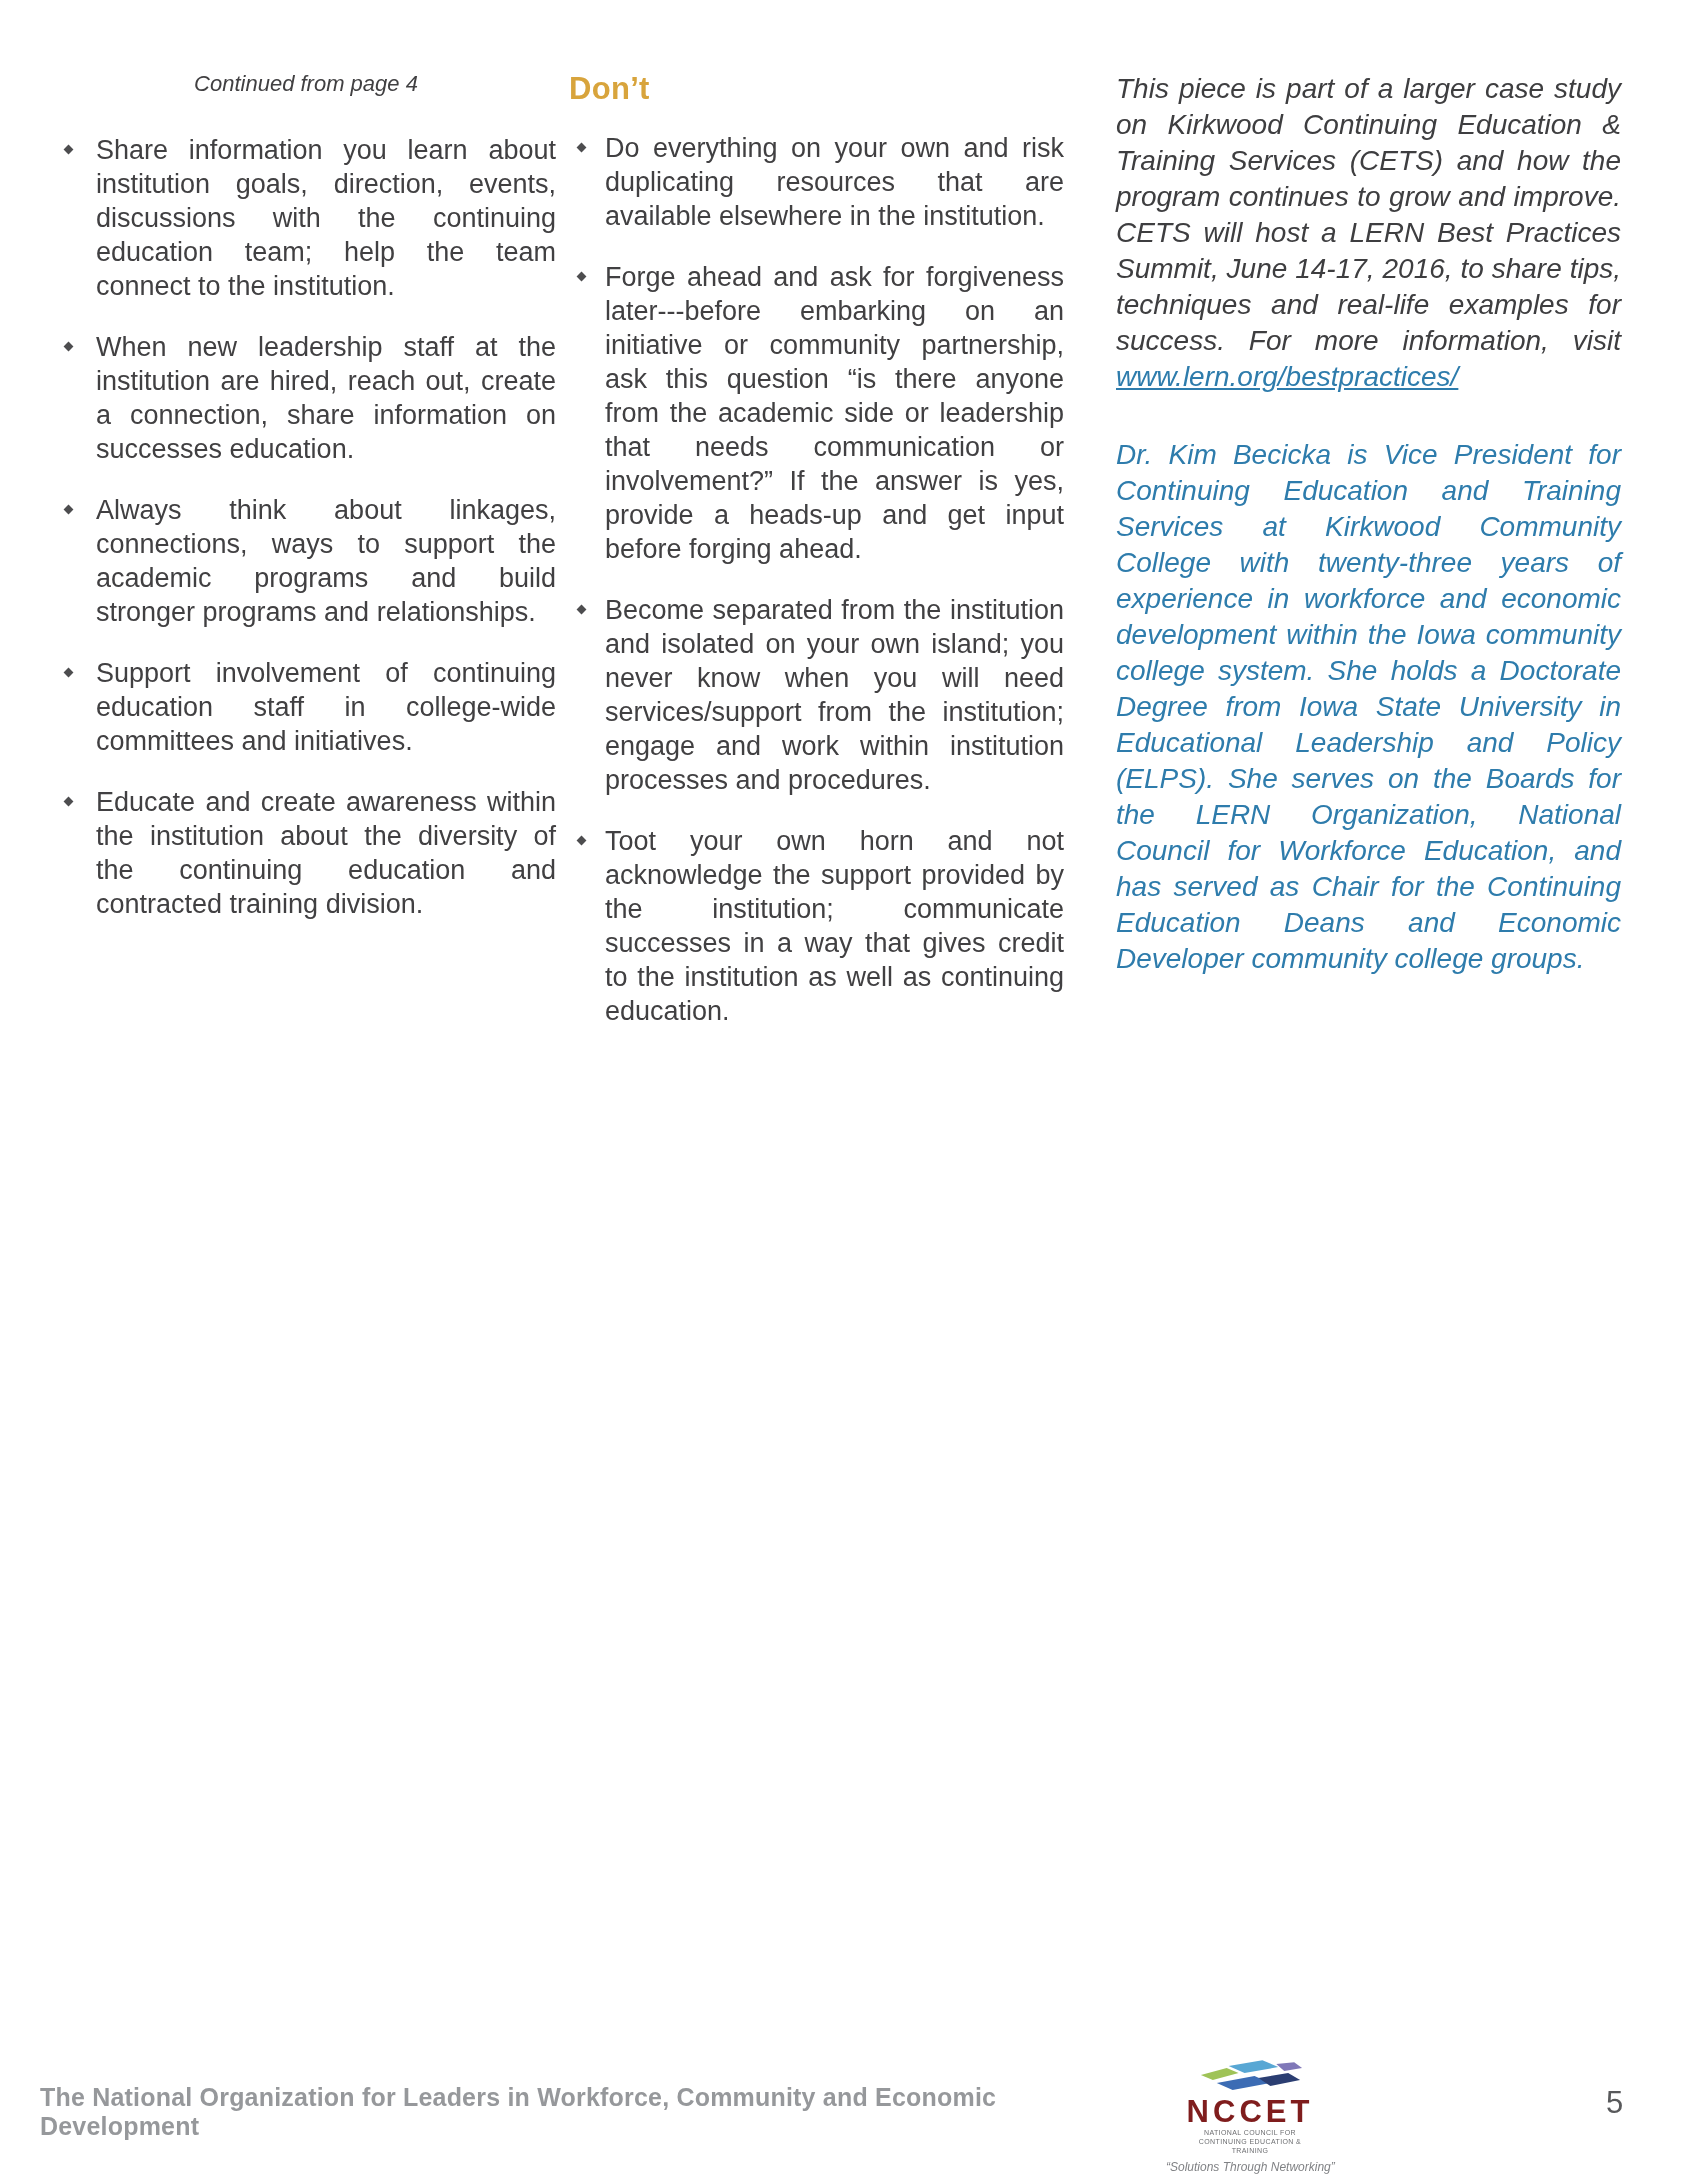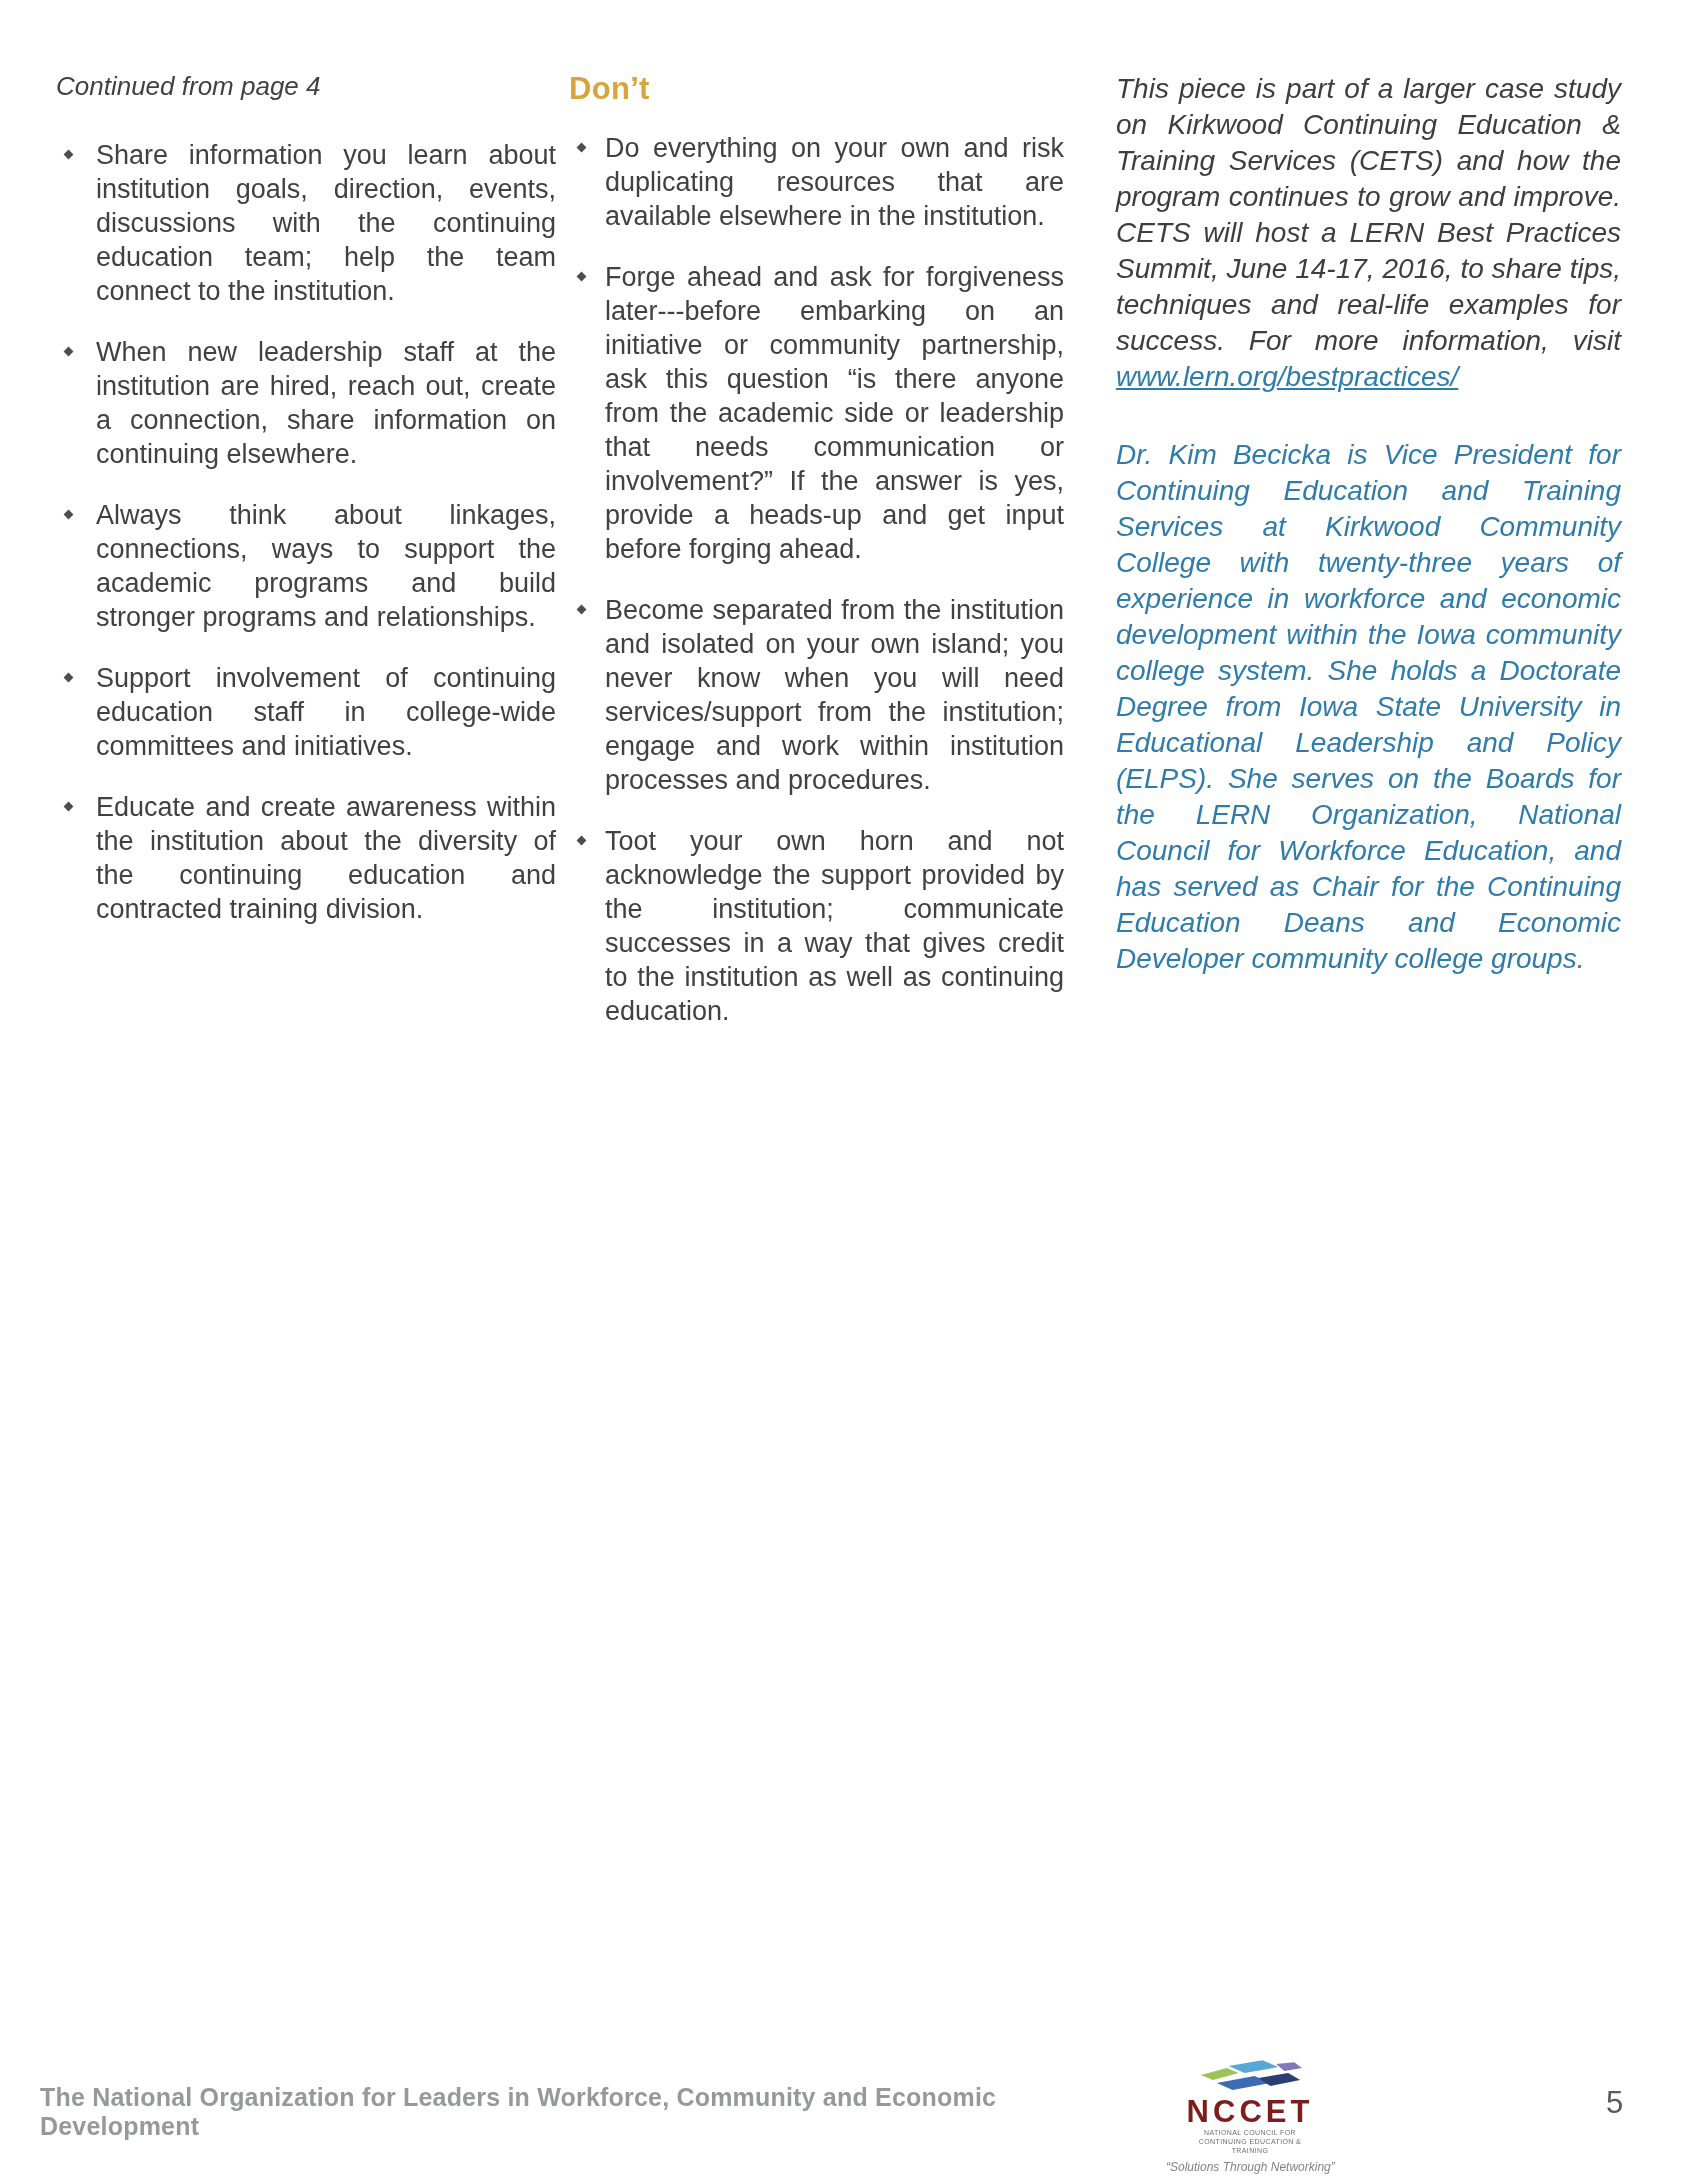--- a/index.html
+++ b/index.html
@@ -5,21 +5,21 @@
   html,body { margin:0; padding:0; background:#ffffff; }
   .page {
     position:relative; width:1683px; height:2178px; background:#ffffff;
     font-family:"Liberation Sans", sans-serif; color:#414042; overflow:hidden;
   }
   .col { position:absolute; top:71px; }
   .col-do   { left:56px;  width:500px; }
   .col-dont { left:569px; width:495px; }
   .col-side { left:1116px; width:505px; }
 
-  .continued { font-style:italic; font-size:26px; margin:0 0 36px 0; color:#414042; }
+  .continued { font-style:italic; font-size:22px; margin:0 0 36px 0; color:#414042;text-align:center; }
 
   .dont-heading {
     margin:0 0 24px 0; font-size:31px; font-weight:bold; color:#D8A43C; letter-spacing:0.3px;
   }
 
   ul.bullets { list-style:none; margin:0; padding:0; }
   ul.bullets li {
     position:relative; padding-left:40px; margin:15px 0 27px 0;
     font-size:27px; line-height:34px; text-align:justify; color:#414042;
   }
@@ -57,21 +57,21 @@
 
   <div class="col col-do">
     <p class="continued">Continued from page 4</p>
     <ul class="bullets">
       <li>
         <span class="bullet"></span>
         <span>Share information you learn about institution goals, direction, events, discussions with the continuing education team; help the team connect to the institution.</span>
       </li>
       <li>
         <span class="bullet"></span>
-        <span>When new leadership staff at the institution are hired, reach out, create a connection, share information on continuing elsewhere.</span>
+        <span>When new leadership staff at the institution are hired, reach out, create a connection, share information on successes education.</span>
       </li>
       <li>
         <span class="bullet"></span>
         <span>Always think about linkages, connections, ways to support the academic programs and build stronger programs and relationships.</span>
       </li>
       <li>
         <span class="bullet"></span>
         <span>Support involvement of continuing education staff in college-wide committees and initiatives.</span>
       </li>
       <li>

